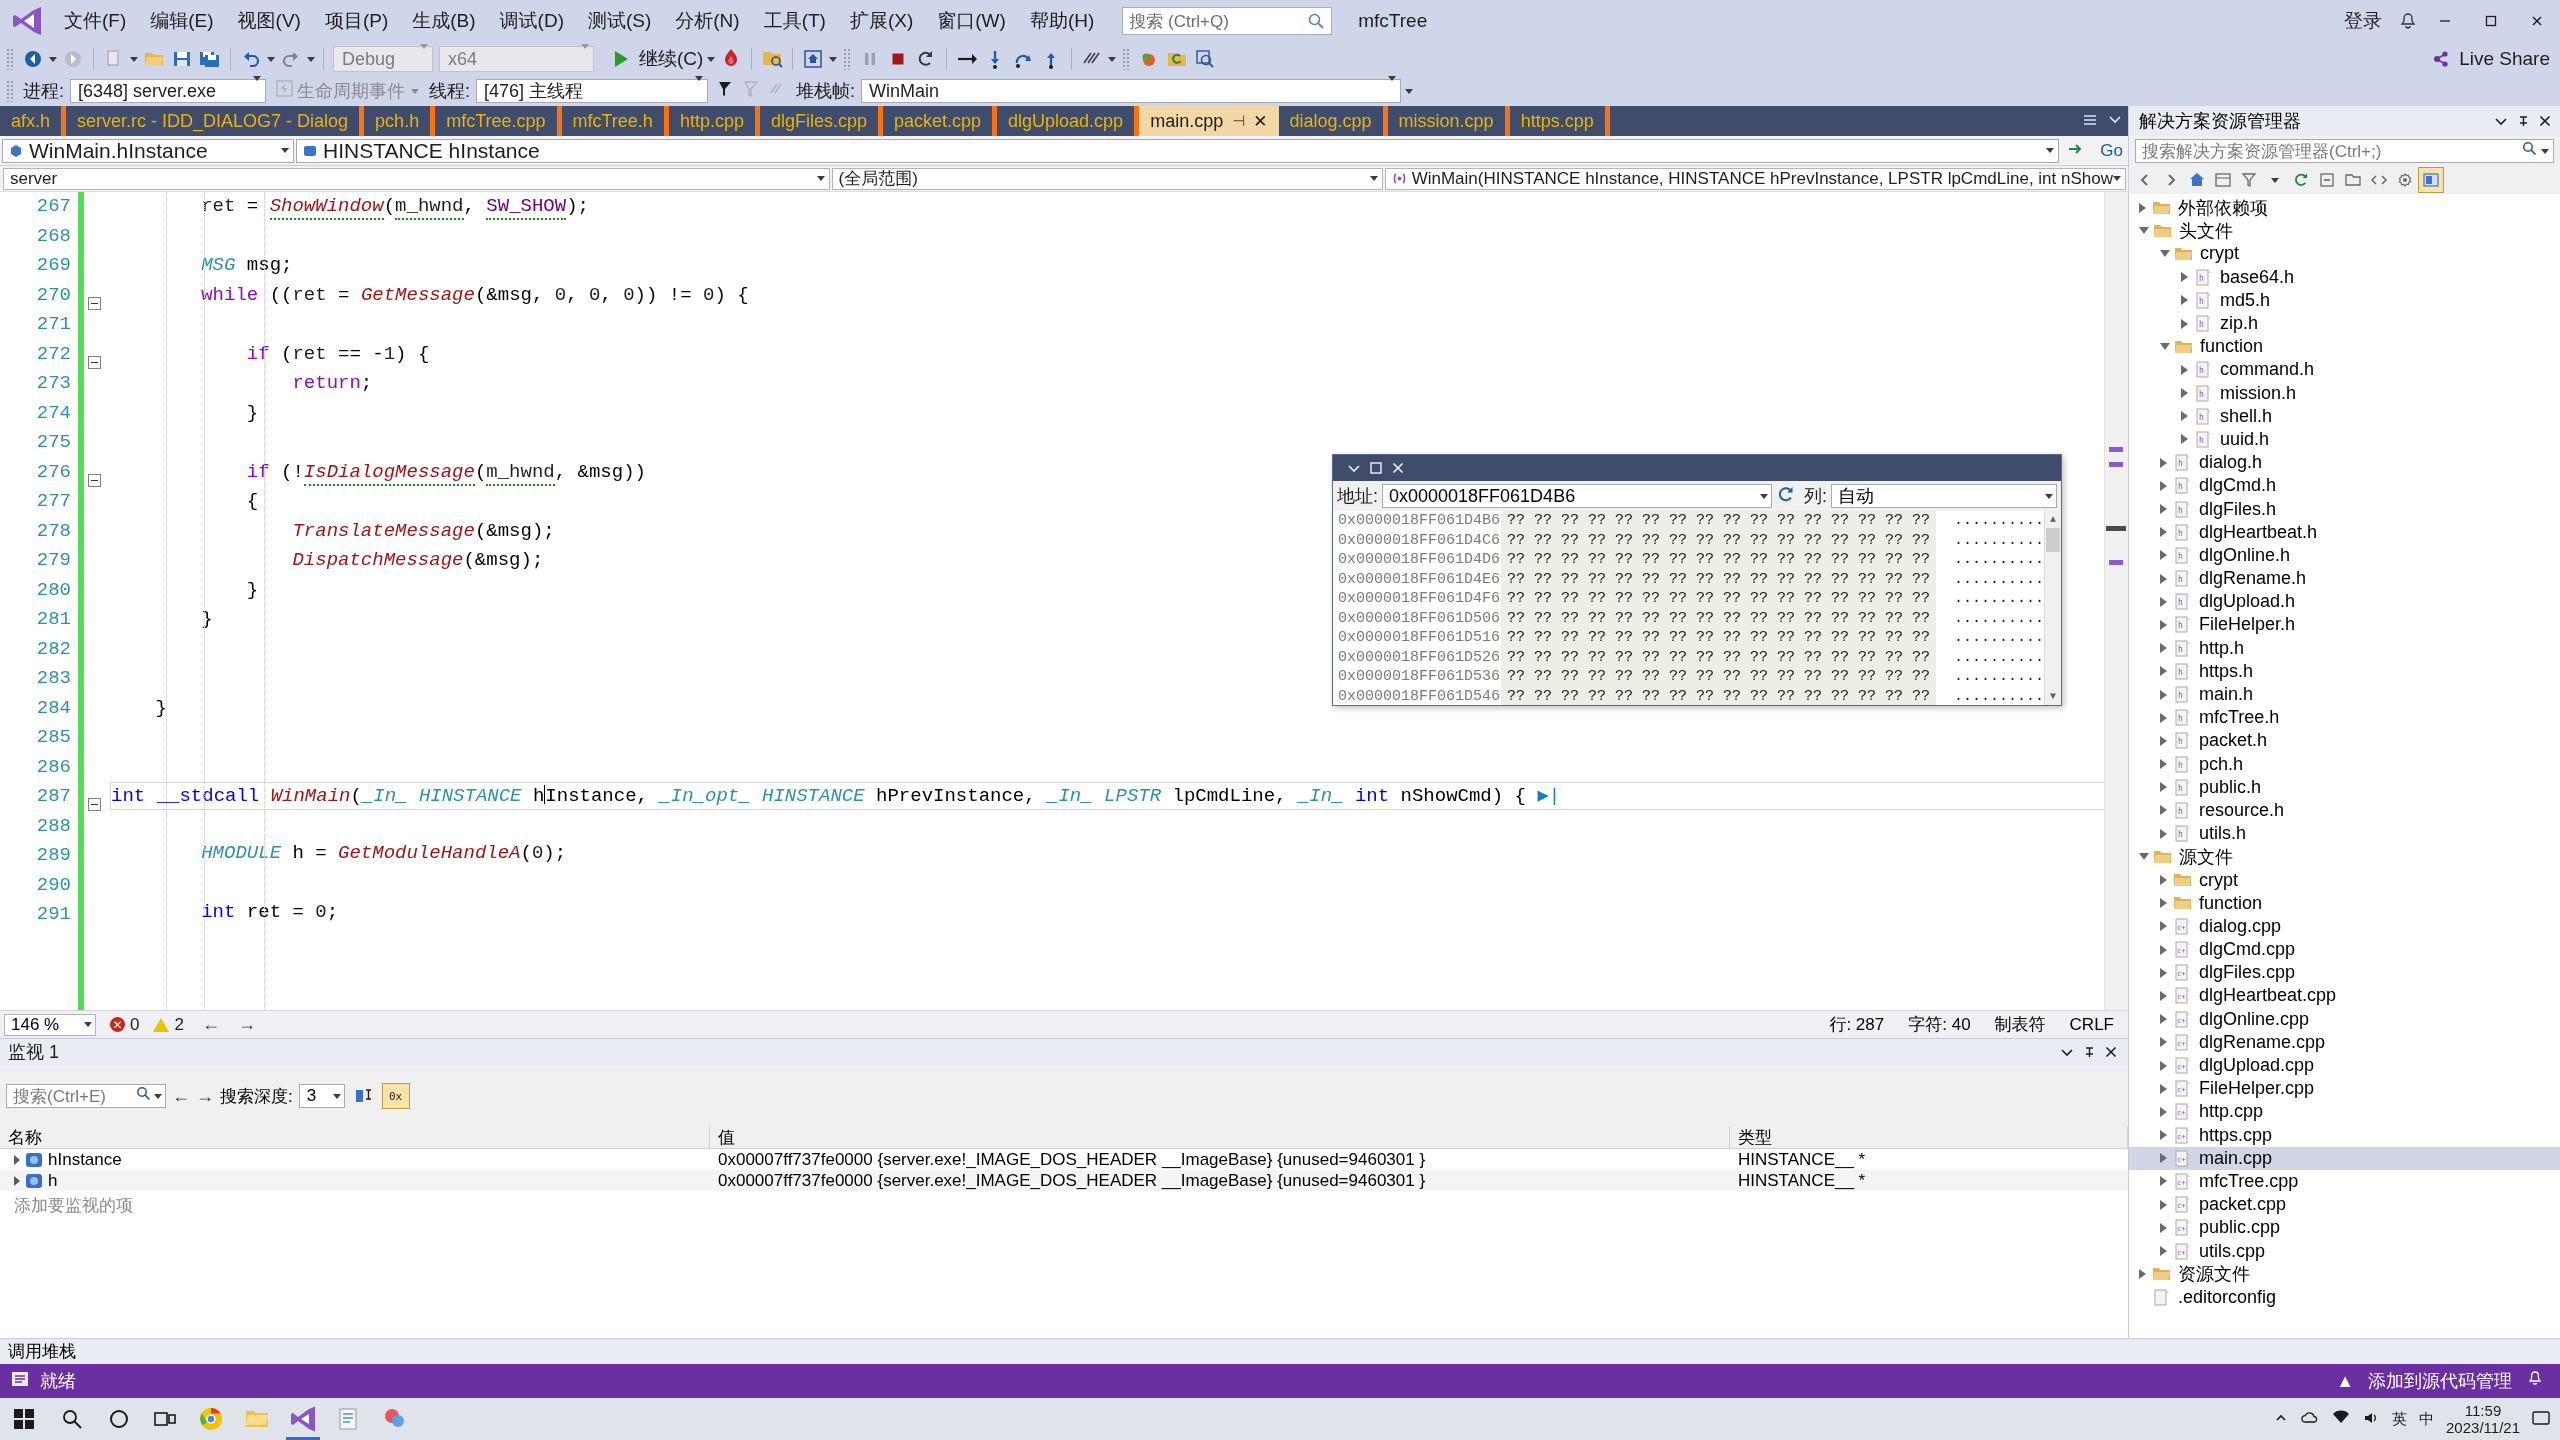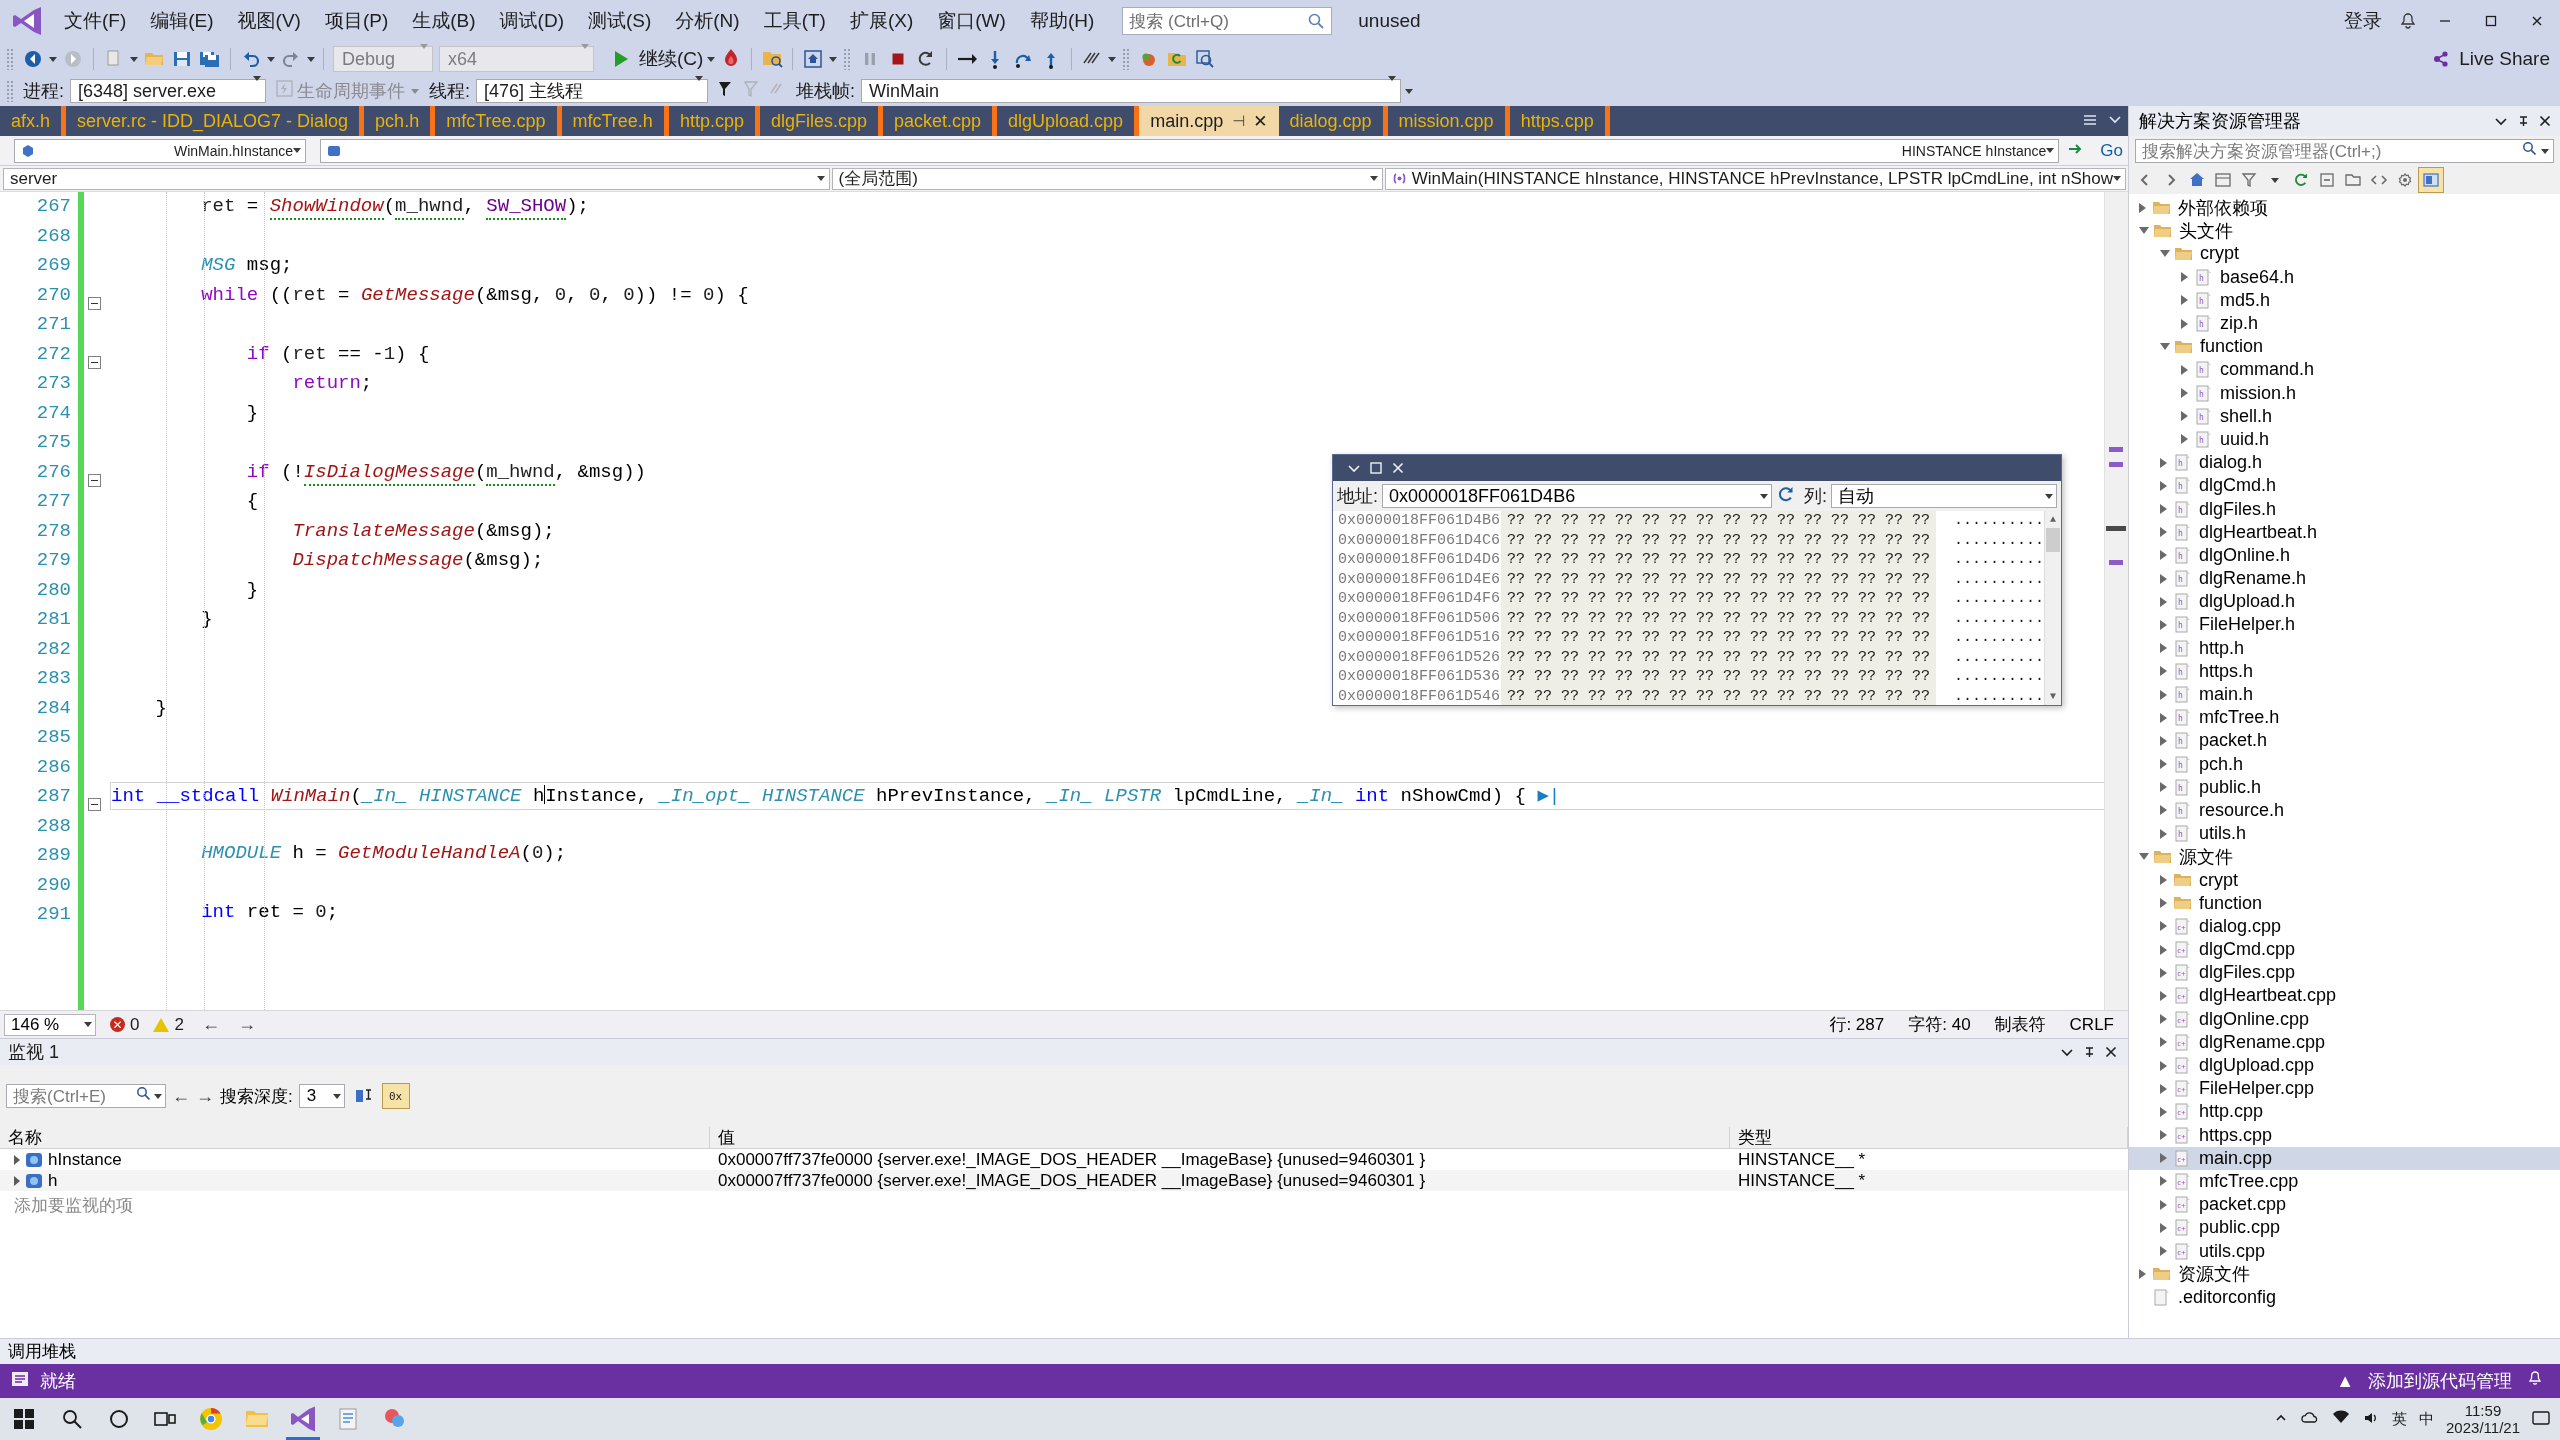--- a/index.html
+++ b/index.html
@@ -84,21 +84,21 @@
   .tab.active { background:#f2d8a7; color:#1e1e1e; border-right:none; }
   .tab .pin { margin-left:9px; font-size:15px; opacity:.8;}
   .tab .x { margin-left:8px; font-size:17px; }
   .tabstrip-right { margin-left:auto; display:flex; align-items:center; padding-right:6px; gap:10px;}
   .tsr-ico { color:#dde3f0; font-size:15px; }
 
   
   .navbar { height:30px; background:#f2f2f4; display:flex; align-items:center; flex:0 0 30px; border-bottom:1px solid #cfcfd4;}
   .nav-combo {
     height:24px; background:#fff; border:1px solid #a9a9b0; display:flex; align-items:center;
-    padding:0 4px 0 5px; font-size:14px; color:#1e1e1e; margin-left:14px;text-align:right;
+    padding:0 4px 0 5px; font-size:21px; color:#1e1e1e; margin-left:2px;
   }
   .nav-combo .ico { margin-right:5px; display:flex;}
   .nav-combo .v { flex:1; white-space:nowrap; overflow:hidden; text-overflow:ellipsis;}
   .go-btn { font-size:17px; color:#0b5ea8; display:flex; align-items:center; gap:17px; padding:0 5px;}
 
   
   .scopebar { height:26px; background:#f2f2f4; display:flex; align-items:center; flex:0 0 26px; border-bottom:1px solid #dcdce0;}
   .scope-combo {
     height:22px; background:#fff; border:1px solid #b4b4ba; display:flex; align-items:center;
     padding:0 4px 0 6px; font-size:17px; color:#1e1e1e;
@@ -251,21 +251,21 @@
     <div class="mb-search">
       <span class="txt">搜索 (Ctrl+Q)</span>
       <span class="sicon">
         <svg width="18" height="18" viewBox="0 0 18 18">
             <circle cx="7.5" cy="7.5" r="5" fill="none" stroke="#2a5699" stroke-width="1.6"></circle>
             <line x1="11.3" y1="11.3" x2="16" y2="16" stroke="#2a5699" stroke-width="1.8"></line>
           </svg>
       </span>
     </div>
 
-    <div class="proj-name">unused</div>
+    <div class="proj-name">mfcTree</div>
 
     <div class="win-right">
       <div class="lnk">登录</div>
       <div class="notify">
         <svg width="20" height="20" viewBox="0 0 20 20">
             <path d="M10 3a4 4 0 00-4 4v3l-2 3h12l-2-3V7a4 4 0 00-4-4z" fill="none" stroke="#333" stroke-width="1.3"></path>
             <path d="M8 15a2 2 0 004 0" fill="none" stroke="#333" stroke-width="1.3"></path>
           </svg>
       </div>
       <div class="wbtn">

